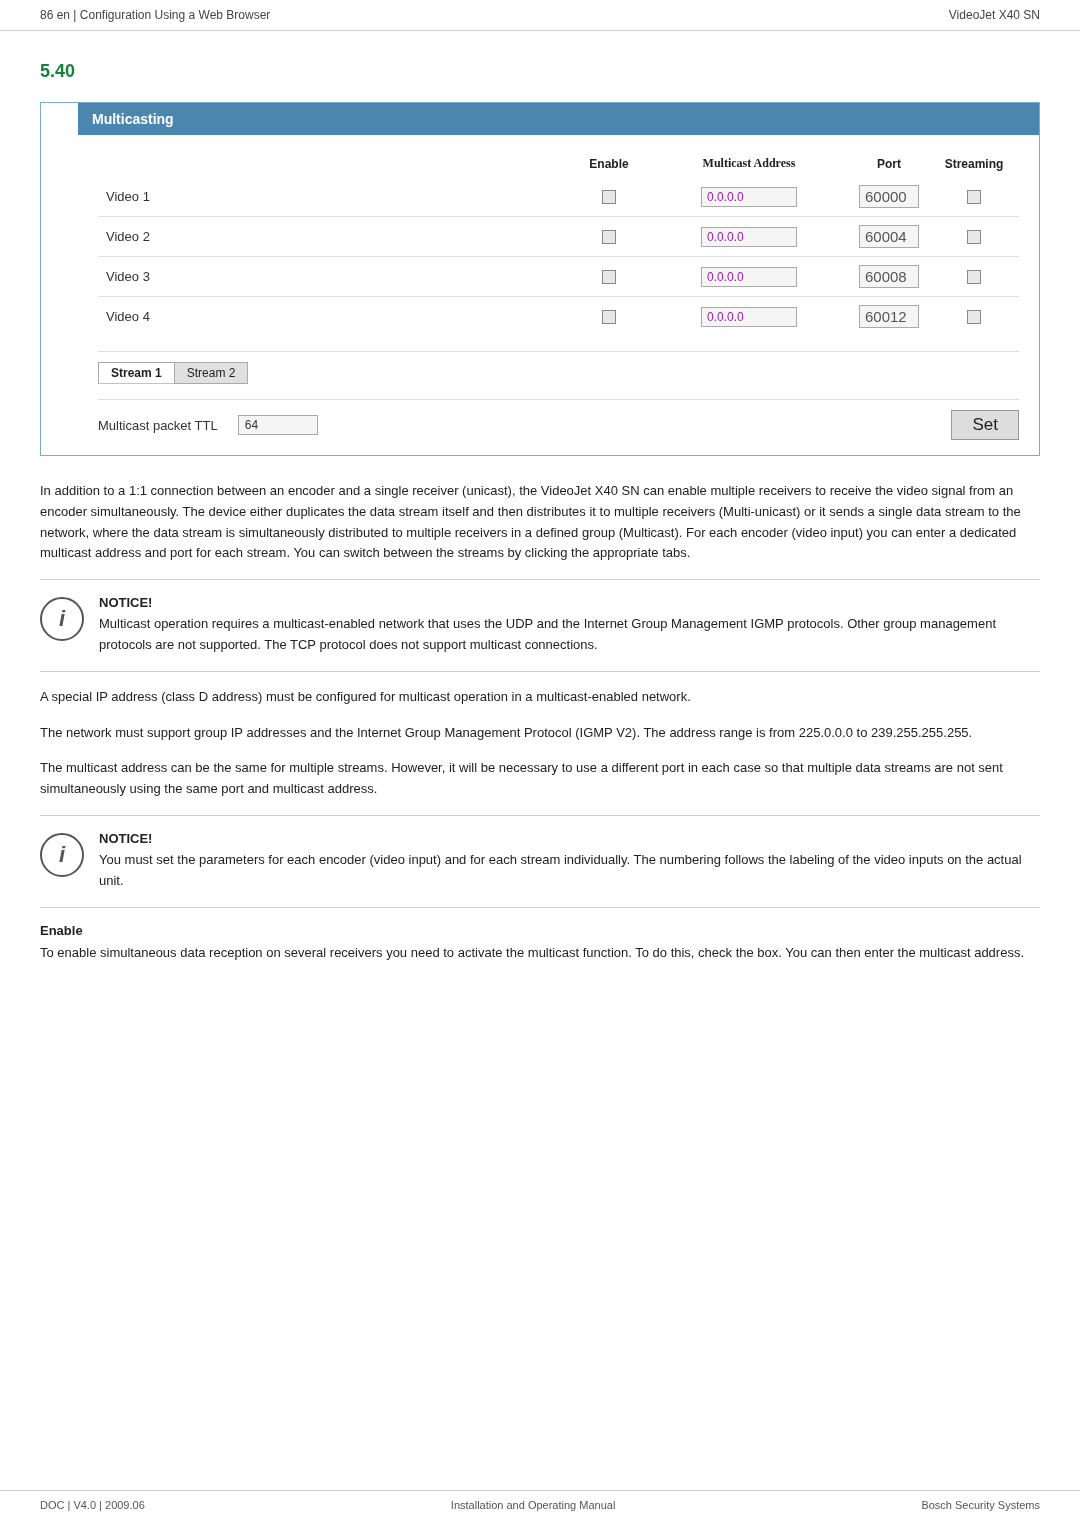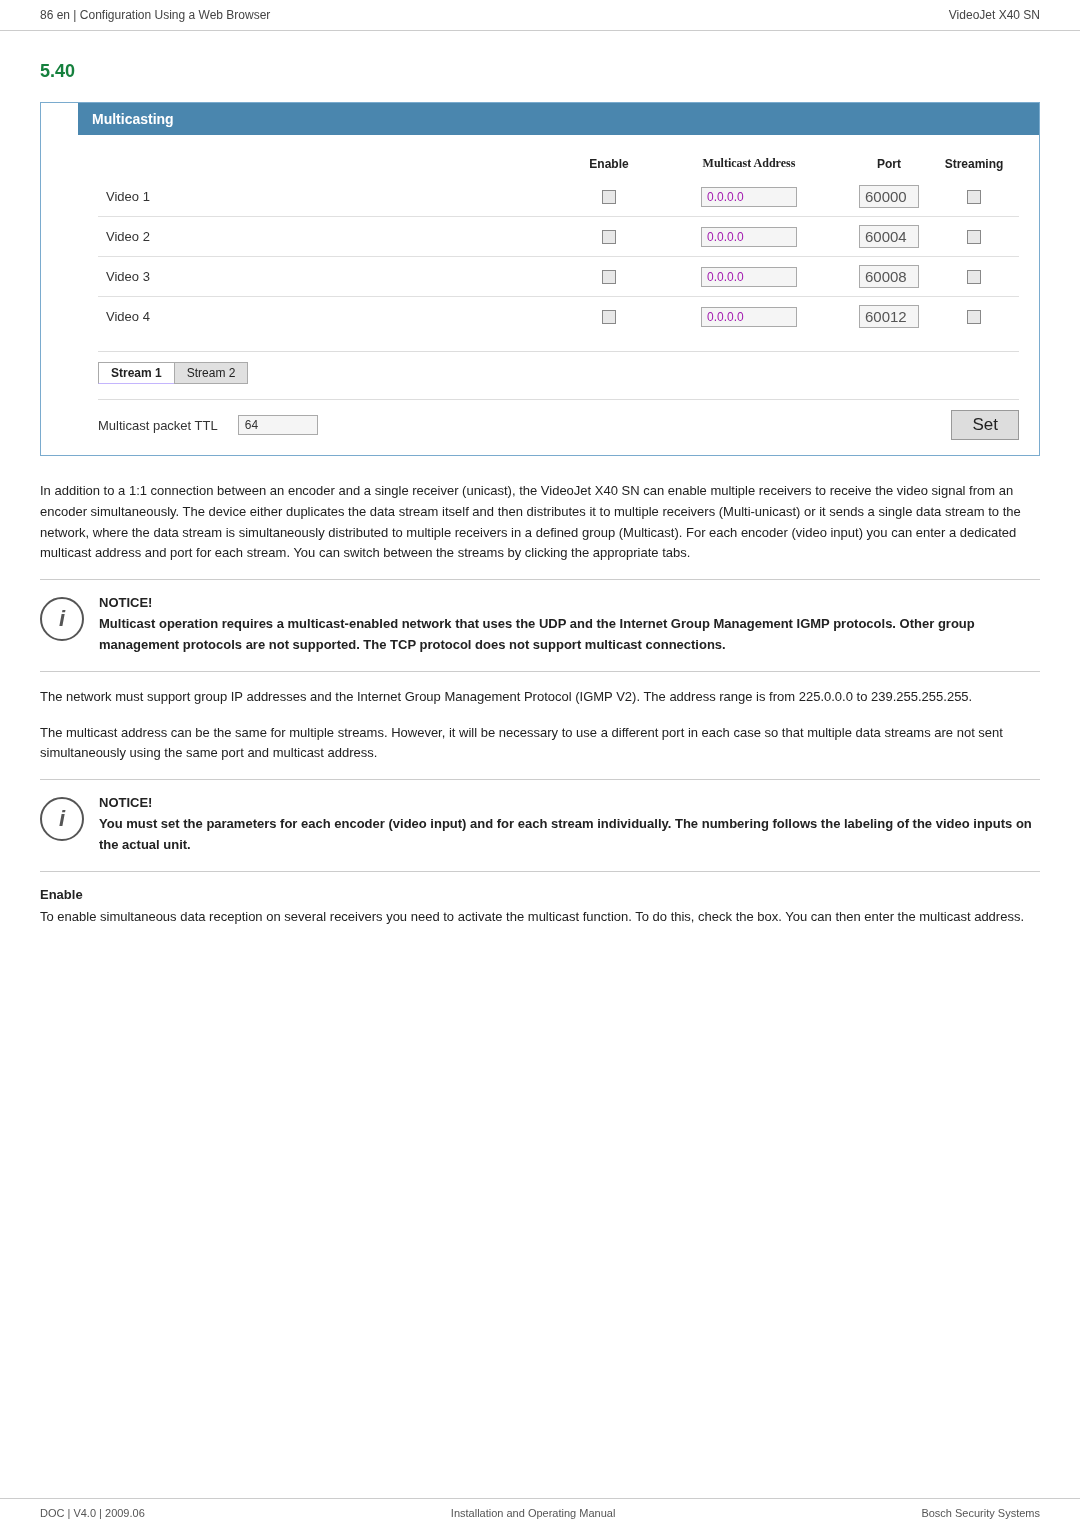--- a/index.html
+++ b/index.html
@@ -27,21 +27,21 @@
     .footer-bar {
       border-top: 1px solid #ccc;
       padding: 8px 40px;
       display: flex;
       justify-content: space-between;
       align-items: center;
       font-size: 11px;
       color: #555;
       margin-top: auto;
       position: fixed;
-      bottom: 0;
+      bottom: 8px;
       width: 1080px;
       background: #fff;
     }
 
     .page-content {
       padding: 30px 40px 80px 40px;
     }
 
     
     .section-heading {
@@ -233,21 +233,20 @@
     .notice-content {}
     .notice-title {
       font-weight: bold;
       font-size: 13px;
       margin-bottom: 4px;
     }
     .notice-text {
       font-size: 13px;
       line-height: 1.6;
       color: #222;
-      font-weight: bold;
     }
 
     
     .subsection-title {
       font-weight: bold;
       font-size: 13px;
       margin-bottom: 5px;
       margin-top: 15px;
     }
 
@@ -369,20 +368,21 @@
 
   <div class="notice-block">
     <div class="notice-icon">i</div>
     <div class="notice-content">
       <div class="notice-title">NOTICE!</div>
       <div class="notice-text">Multicast operation requires a multicast-enabled network that uses the UDP and the Internet Group Management IGMP protocols. Other group management protocols are not supported. The TCP protocol does not support multicast connections.</div>
     </div>
   </div>
 
   <div>
+    <p class="body-text">A special IP address (class D address) must be configured for multicast operation in a multicast-enabled network.</p>
     <p class="body-text">The network must support group IP addresses and the Internet Group Management Protocol (IGMP V2). The address range is from 225.0.0.0 to 239.255.255.255.</p>
     <p class="body-text">The multicast address can be the same for multiple streams. However, it will be necessary to use a different port in each case so that multiple data streams are not sent simultaneously using the same port and multicast address.</p>
   </div>
 
   <div class="notice-block">
     <div class="notice-icon">i</div>
     <div class="notice-content">
       <div class="notice-title">NOTICE!</div>
       <div class="notice-text">You must set the parameters for each encoder (video input) and for each stream individually. The numbering follows the labeling of the video inputs on the actual unit.</div>
     </div>

